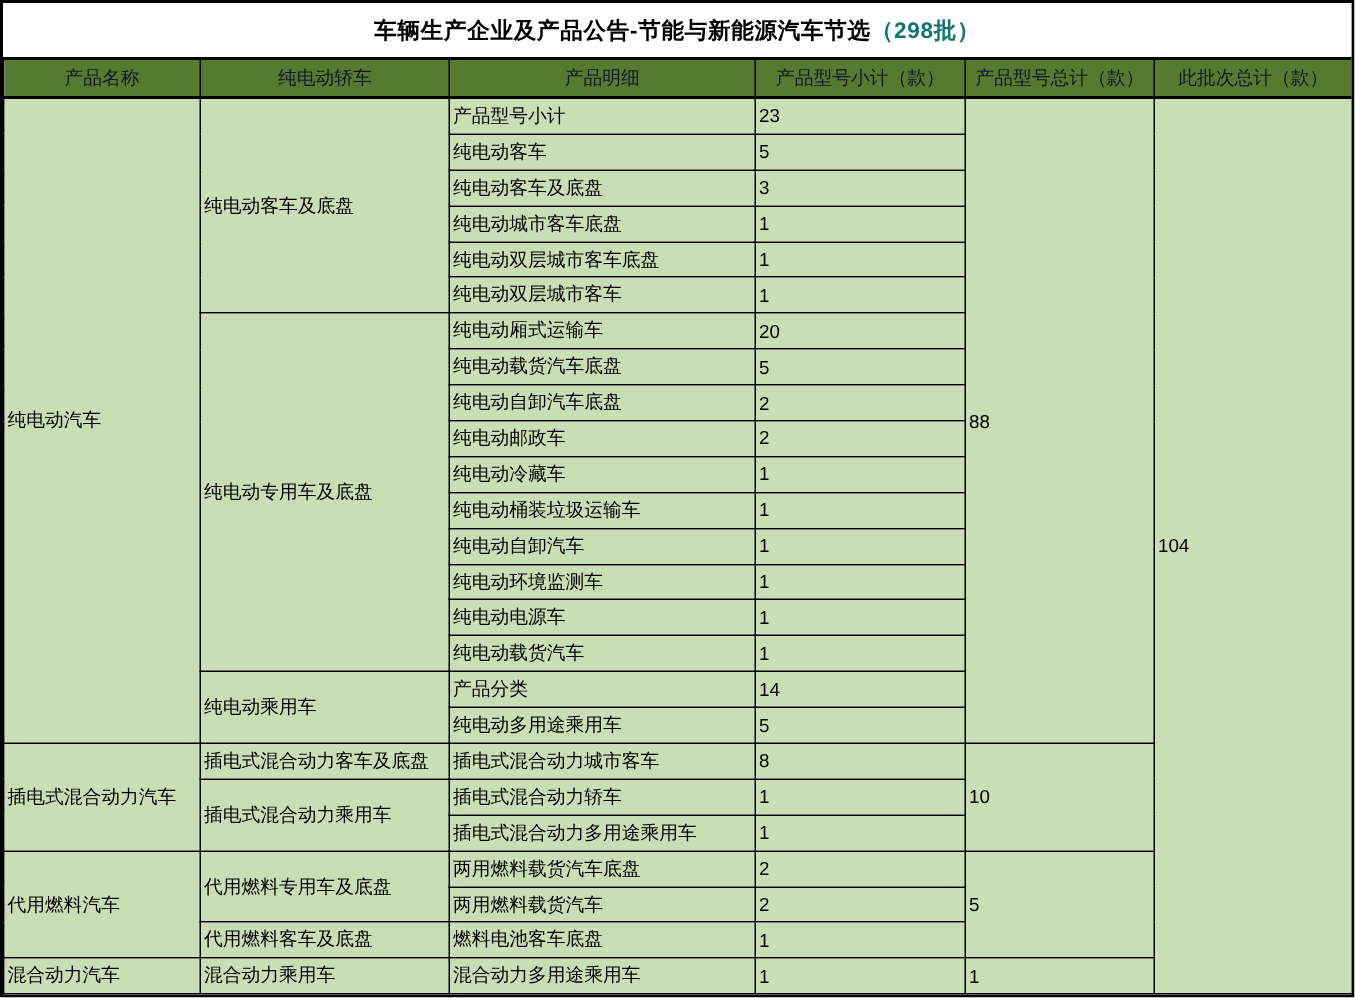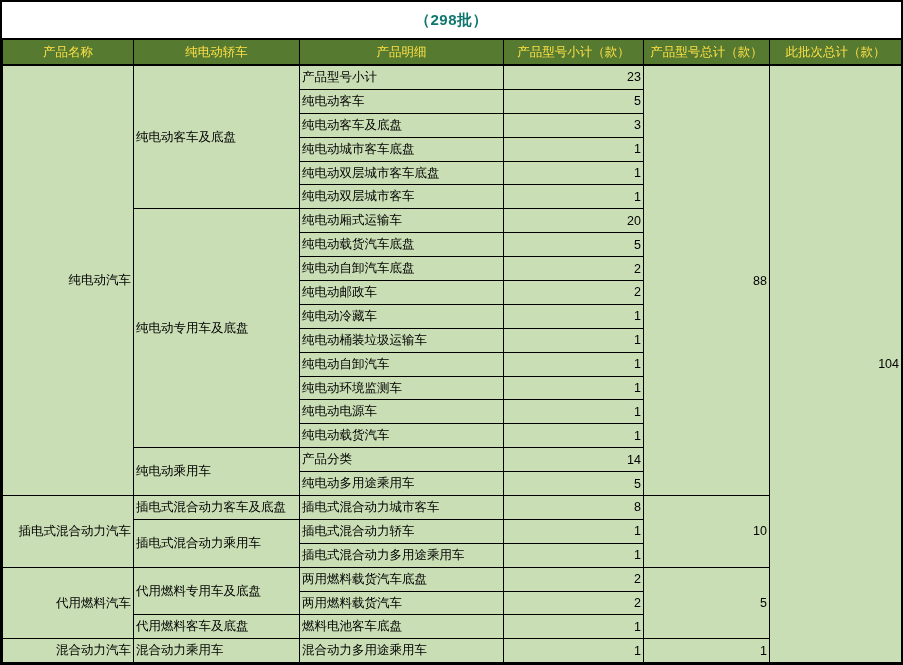--- a/index.html
+++ b/index.html
@@ -24,21 +24,21 @@
     letter-spacing: 0.5px;
   }
   .title-row .red { color: #0f766e; }
   table.stats {
     border-collapse: collapse;
     table-layout: fixed;
     width: 100%;
   }
   table.stats th {
     background: #567a2f;
-    color: #fde047;
+    color: #0f172a;
     font-weight: normal;
     font-size: 12.5px;
     height: 24px;
     border: 1px solid #000;
     border-top-width: 2px;
     border-bottom-width: 2px;
     padding: 0 2px;
     text-align: center;
     overflow: hidden;
     white-space: nowrap;
@@ -47,29 +47,30 @@
     background: #c9deb4;
     color: #000;
     font-size: 12.5px;
     height: 22.9px;
     border: 1px solid #000;
     padding: 0 2px;
     vertical-align: middle;
     overflow: hidden;
     white-space: nowrap;
   }
-  td.center { text-align: right; }
+  td.center { text-align: left; }
   td.left   { text-align: left; }
 </style>
 </head>
 <body>
 
 <div class="sheet">
 
   <div class="title-row">
+    <span>车辆生产企业及产品公告-节能与新能源汽车节选</span>
       <span class="red">（298批）</span>
   </div>
 
   <table class="stats">
     <colgroup>
       <col style="width:131px">
         <col style="width:166px">
         <col style="width:204px">
       <col style="width:140px">
         <col style="width:126px">

